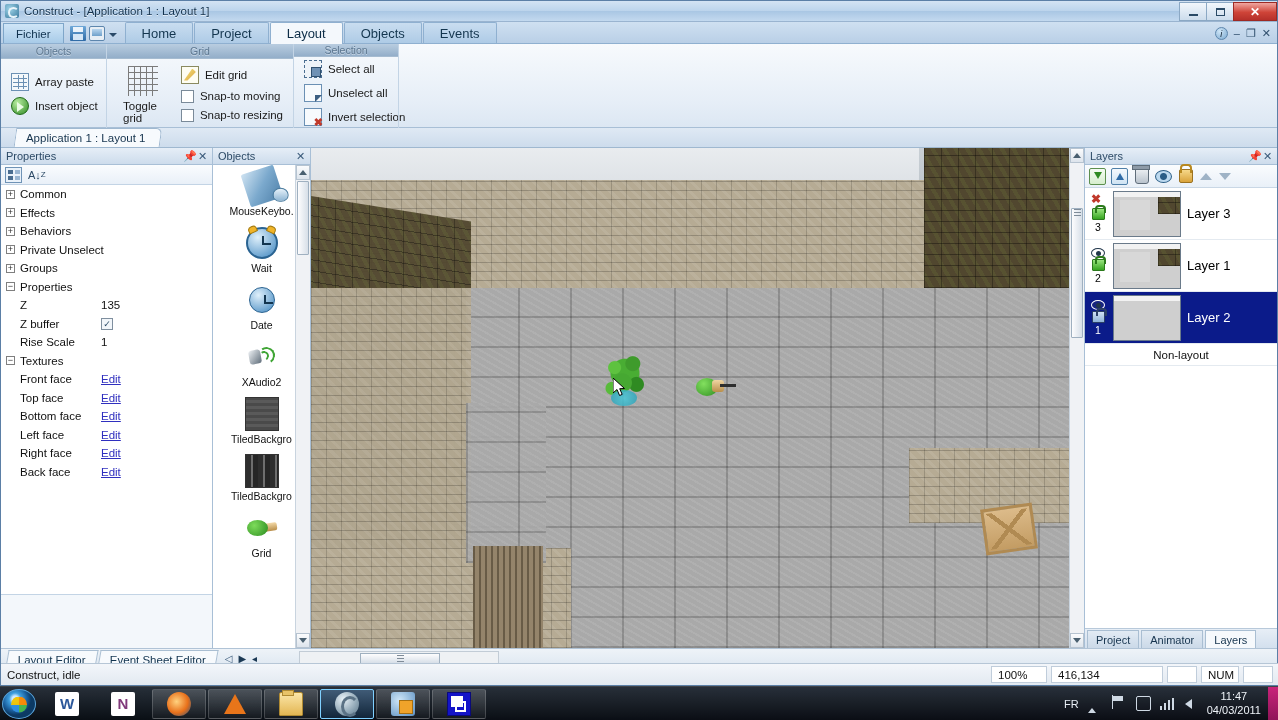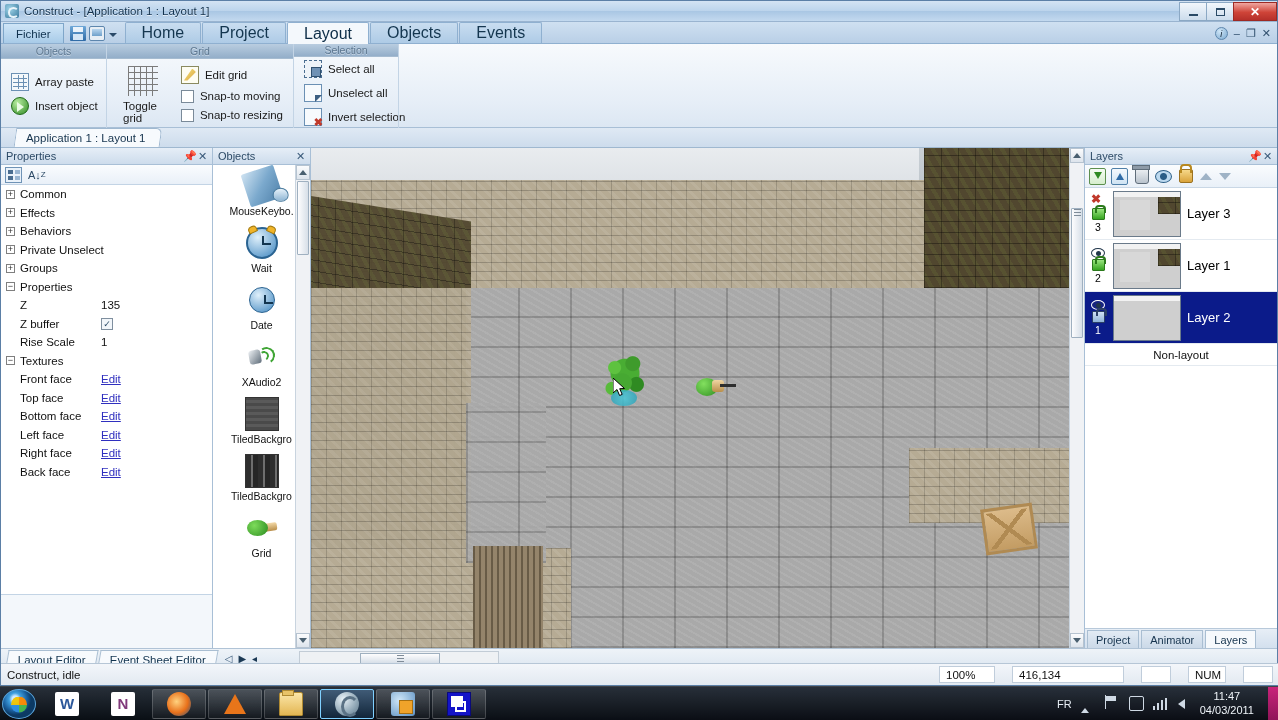--- a/index.html
+++ b/index.html
@@ -81,21 +81,21 @@
     background: linear-gradient(180deg,#6fa8d8,#2f6ba6); border-radius: 1px;
   }
   .ico-save::after{content:"";position:absolute;left:3px;top:1px;width:10px;height:5px;background:#eaf3fb;}
   .ico-save::before{content:"";position:absolute;left:3px;bottom:1px;width:10px;height:6px;background:#d4e6f6;}
   .ico-monitor { background:#e7eef5; border:1px solid #5d86ad; border-radius:2px; }
   .ico-monitor::after{content:"";position:absolute;left:2px;top:2px;right:2px;height:7px;background:linear-gradient(180deg,#b9d6ef,#6fa0ca);}
   .qat-drop { width: 11px; height: 14px; display:flex;align-items:flex-end;justify-content:center; }
   .caret-d { width:0;height:0;border-left:4px solid transparent;border-right:4px solid transparent;border-top:4px solid #2b4a68; margin-bottom:4px;}
   .rtab {
     height: 21px; padding: 0 16px; margin-right: 1px;
-    display: flex; align-items: center; font-size: 16px; color: #14364f;
+    display: flex; align-items: center; font-size: 13px; color: #14364f;
     background: linear-gradient(180deg,#c9ddf0,#aecbe6);
     border: 1px solid #8fb0d0; border-bottom: none;
     border-radius: 2px 2px 0 0;
   }
   .rtab.active {
     background: #f4f8fc; color: #0d2d47; border-color: #8fb0d0;
     height: 22px; margin-bottom: -1px;
   }
   .tb-right-icons {
     margin-left: auto; display: flex; align-items: center; gap: 6px;
@@ -355,21 +355,21 @@
   .hscroll { margin-left: 40px; width:200px; height:15px; background:#eef1f4; border:1px solid #c2ccd6; position:relative; }
   .hs-thumb { position:absolute; left:60px; top:1px; width:80px; bottom:1px;
               background:linear-gradient(180deg,#fdfdfe,#d7dfe8); border:1px solid #9fb0c0;
               display:flex;align-items:center;justify-content:center;}
 
   
   .statusbar { position:absolute; left:0; bottom:0; width:1278px; height:22px;
                background: linear-gradient(180deg,#f3f6fa,#e2e9f1); border-top:1px solid #b6c6d6;
                display:flex; align-items:center; font-size:11.5px; color:#111; padding-left:6px;}
   .sb-cell { border:1px solid #c0cddb; background:#fff; height:17px; display:flex; align-items:center;
-             padding:0 6px; margin-right:17px; }
+             padding:0 6px; margin-right:4px; }
 
   
   .taskbar { position:absolute; left:0; bottom:0; width:1278px; height:34px;
              background: linear-gradient(180deg, rgba(40,48,58,.96), rgba(10,14,20,.98));
              border-top:1px solid rgba(255,255,255,.22); display:flex; align-items:center; }
   .start-orb { width:34px;height:30px; margin:0 4px 0 2px; border-radius:50%;
                background: radial-gradient(circle at 38% 32%, #cfe9ff 0 3px, #3fa0e0 6px, #1a5f9e 12px, #0c3a64 16px);
                border:1px solid #5aa6de; position:relative; }
   .start-orb::after{content:"";position:absolute;left:8px;top:7px;width:16px;height:16px;border-radius:2px;
      background: conic-gradient(#ff8a00 0 25%, #49b94a 0 50%, #2f8fe0 0 75%, #f2c400 0);
@@ -386,21 +386,21 @@
   .ta-vlc { width:0;height:0;border-left:11px solid transparent;border-right:11px solid transparent;border-bottom:20px solid #e8751a; }
   .ta-folder { background:linear-gradient(180deg,#fbe6a8,#e3b653); border:1px solid #b08a32; border-radius:2px 2px 1px 1px;}
   .ta-folder::after{content:"";position:absolute;left:2px;top:-3px;width:10px;height:4px;background:#e8c368;border:1px solid #b08a32;}
   .ta-construct { border-radius:50%; background: radial-gradient(circle at 35% 30%, #e9f2f8, #8fa6b5 60%, #5b7285);}
   .ta-construct::after{content:"";position:absolute;left:6px;top:4px;width:12px;height:15px;border:3px solid #5b7285;border-radius:50%;border-right-color:transparent;}
   .ta-media { background: radial-gradient(circle at 35% 35%, #cfe6f7, #5b8fc0); border-radius:3px;}
   .ta-media::after{content:"";position:absolute;right:2px;bottom:2px;width:12px;height:12px;background:#f0a32a;border:1px solid #a86f10;}
   .ta-blue { background:#1414c8; border:1px solid #0a0a7a; }
   .ta-blue::after{content:"";position:absolute;left:3px;top:3px;width:12px;height:11px;background:#fff;}
   .ta-blue::before{content:"";position:absolute;right:4px;bottom:3px;width:7px;height:7px;border:2px solid #fff;}
-  .tray { margin-left:auto; display:flex; align-items:center; gap:9px; padding-right:8px; color:#e8eef5; font-size:11px; }
+  .tray { margin-left:auto; display:flex; align-items:center; gap:9px; padding-right:1px; color:#e8eef5; font-size:11px; }
   .tray-ico { width:15px;height:15px;position:relative; }
   .ti-caret{width:0;height:0;border-left:4px solid transparent;border-right:4px solid transparent;border-bottom:5px solid #cfd9e4;margin-top:5px;}
   .ti-flag{width:12px;height:11px;border:1px solid #cfd9e4;border-right:none;position:relative;}
   .ti-flag::after{content:"";position:absolute;left:0;top:0;width:10px;height:5px;background:#cfd9e4;}
   .ti-net{width:14px;height:12px;position:relative;}
   .ti-net span{position:absolute;bottom:0;width:2px;background:#cfd9e4;}
   .ti-spk{width:0;height:0;border-top:5px solid transparent;border-bottom:5px solid transparent;border-right:7px solid #cfd9e4;margin-left:2px;}
   .clock { text-align:center; line-height:1.25; color:#eef3f8; font-size:11px; padding-right:6px;}
   .show-desktop { width:10px; height:34px; background: linear-gradient(180deg,#c9237a,#8e1457); }
 </style>

